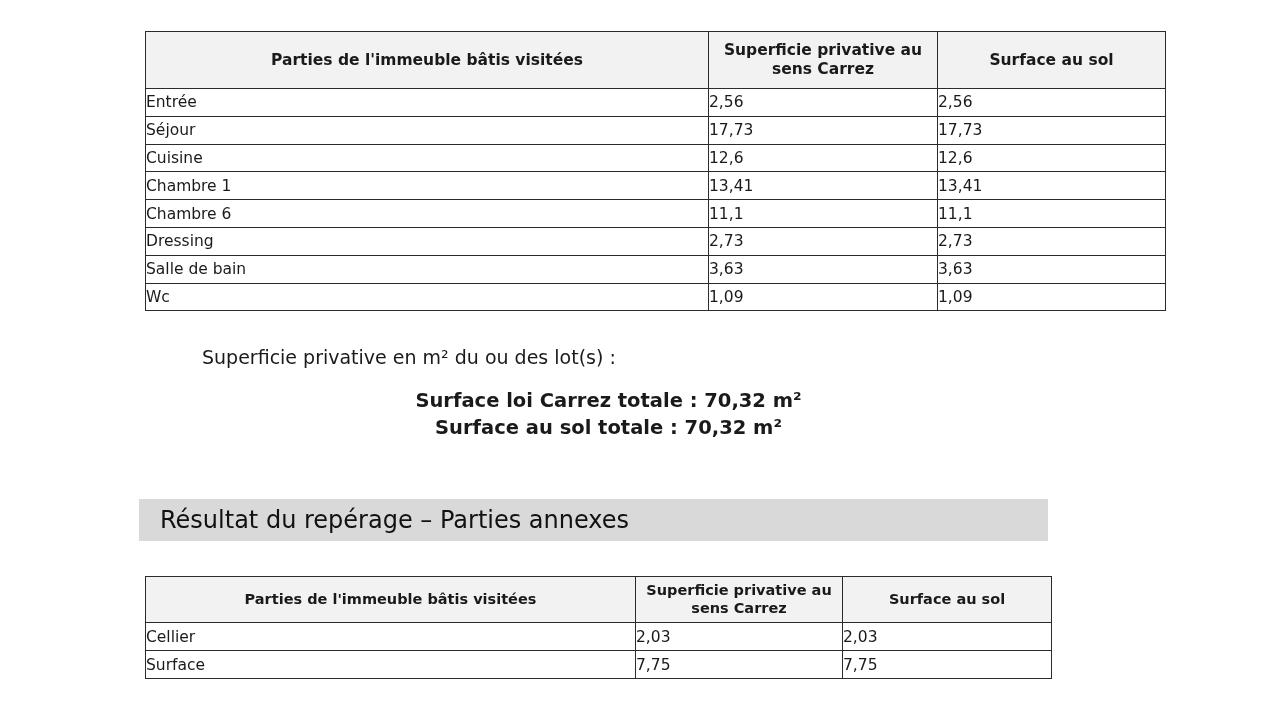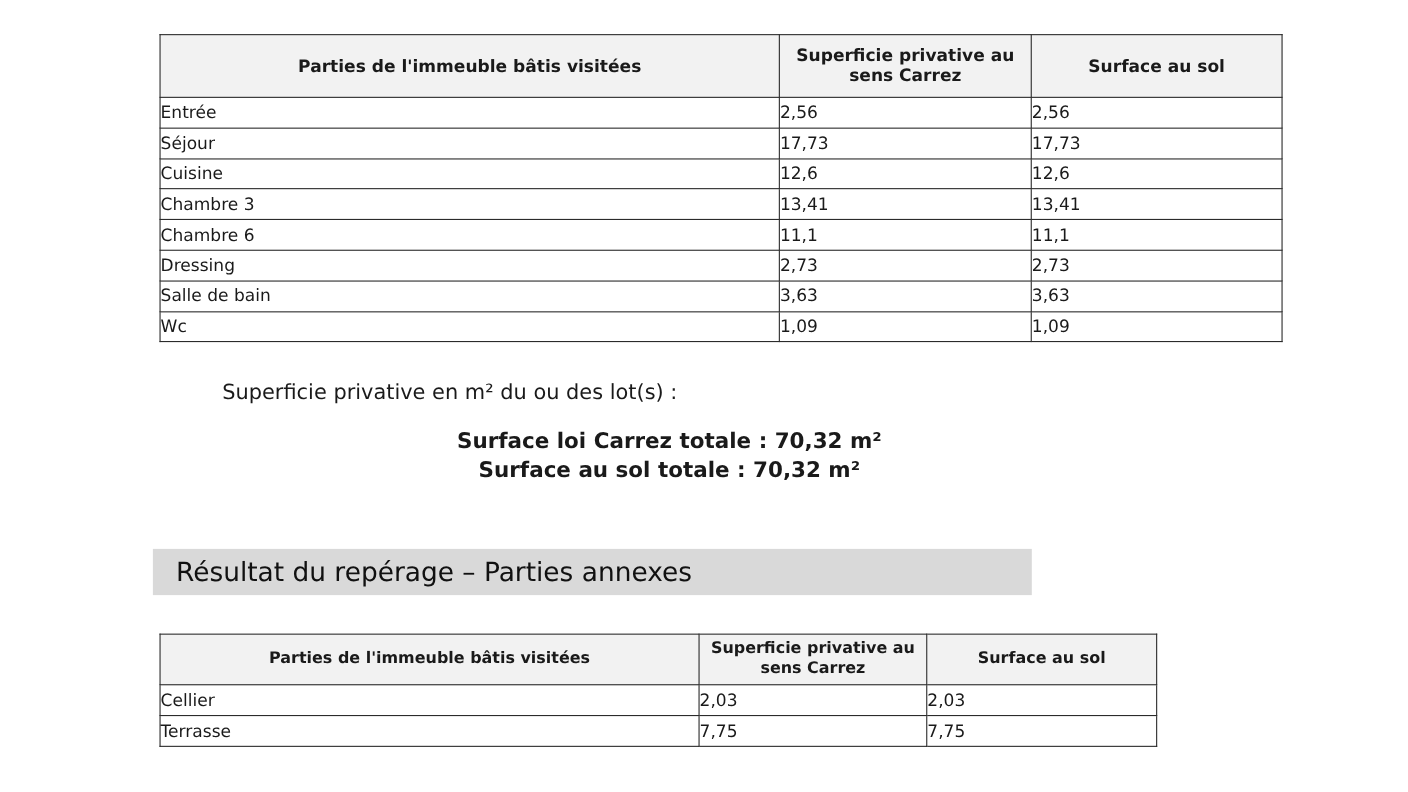--- a/index.html
+++ b/index.html
@@ -98,21 +98,21 @@
     font-weight: bold;
     line-height: 1.36;
     white-space: nowrap;
   }
 
   
   .section-banner {
     position: absolute;
     left: 139px;
     top: 499px;
-    width: 799px;
+    width: 909px;
     height: 42px;
     background: #d9d9d9;
     display: flex;
     align-items: center;
   }
   .section-banner-text {
     padding-left: 21px;
     font-size: 24px;
     font-weight: normal;
     color: #111111;
@@ -142,21 +142,21 @@
           <td class="cell-room">Séjour</td>
           <td class="cell-num">17,73</td>
           <td class="cell-num">17,73</td>
         </tr>
         <tr>
           <td class="cell-room">Cuisine</td>
           <td class="cell-num">12,6</td>
           <td class="cell-num">12,6</td>
         </tr>
         <tr>
-          <td class="cell-room">Chambre 3</td>
+          <td class="cell-room">Chambre 1</td>
           <td class="cell-num">13,41</td>
           <td class="cell-num">13,41</td>
         </tr>
         <tr>
           <td class="cell-room">Chambre 6</td>
           <td class="cell-num">11,1</td>
           <td class="cell-num">11,1</td>
         </tr>
         <tr>
           <td class="cell-room">Dressing</td>
@@ -195,20 +195,20 @@
         <th>Surface au sol</th>
       </tr>
     </thead>
     <tbody id="annexes-table-body">
         <tr>
           <td class="cell-room">Cellier</td>
           <td class="cell-num">2,03</td>
           <td class="cell-num">2,03</td>
         </tr>
         <tr>
-          <td class="cell-room">Terrasse</td>
+          <td class="cell-room">Surface</td>
           <td class="cell-num">7,75</td>
           <td class="cell-num">7,75</td>
         </tr>
       </tbody>
   </table>
 
 </div>
 
 </body></html>

